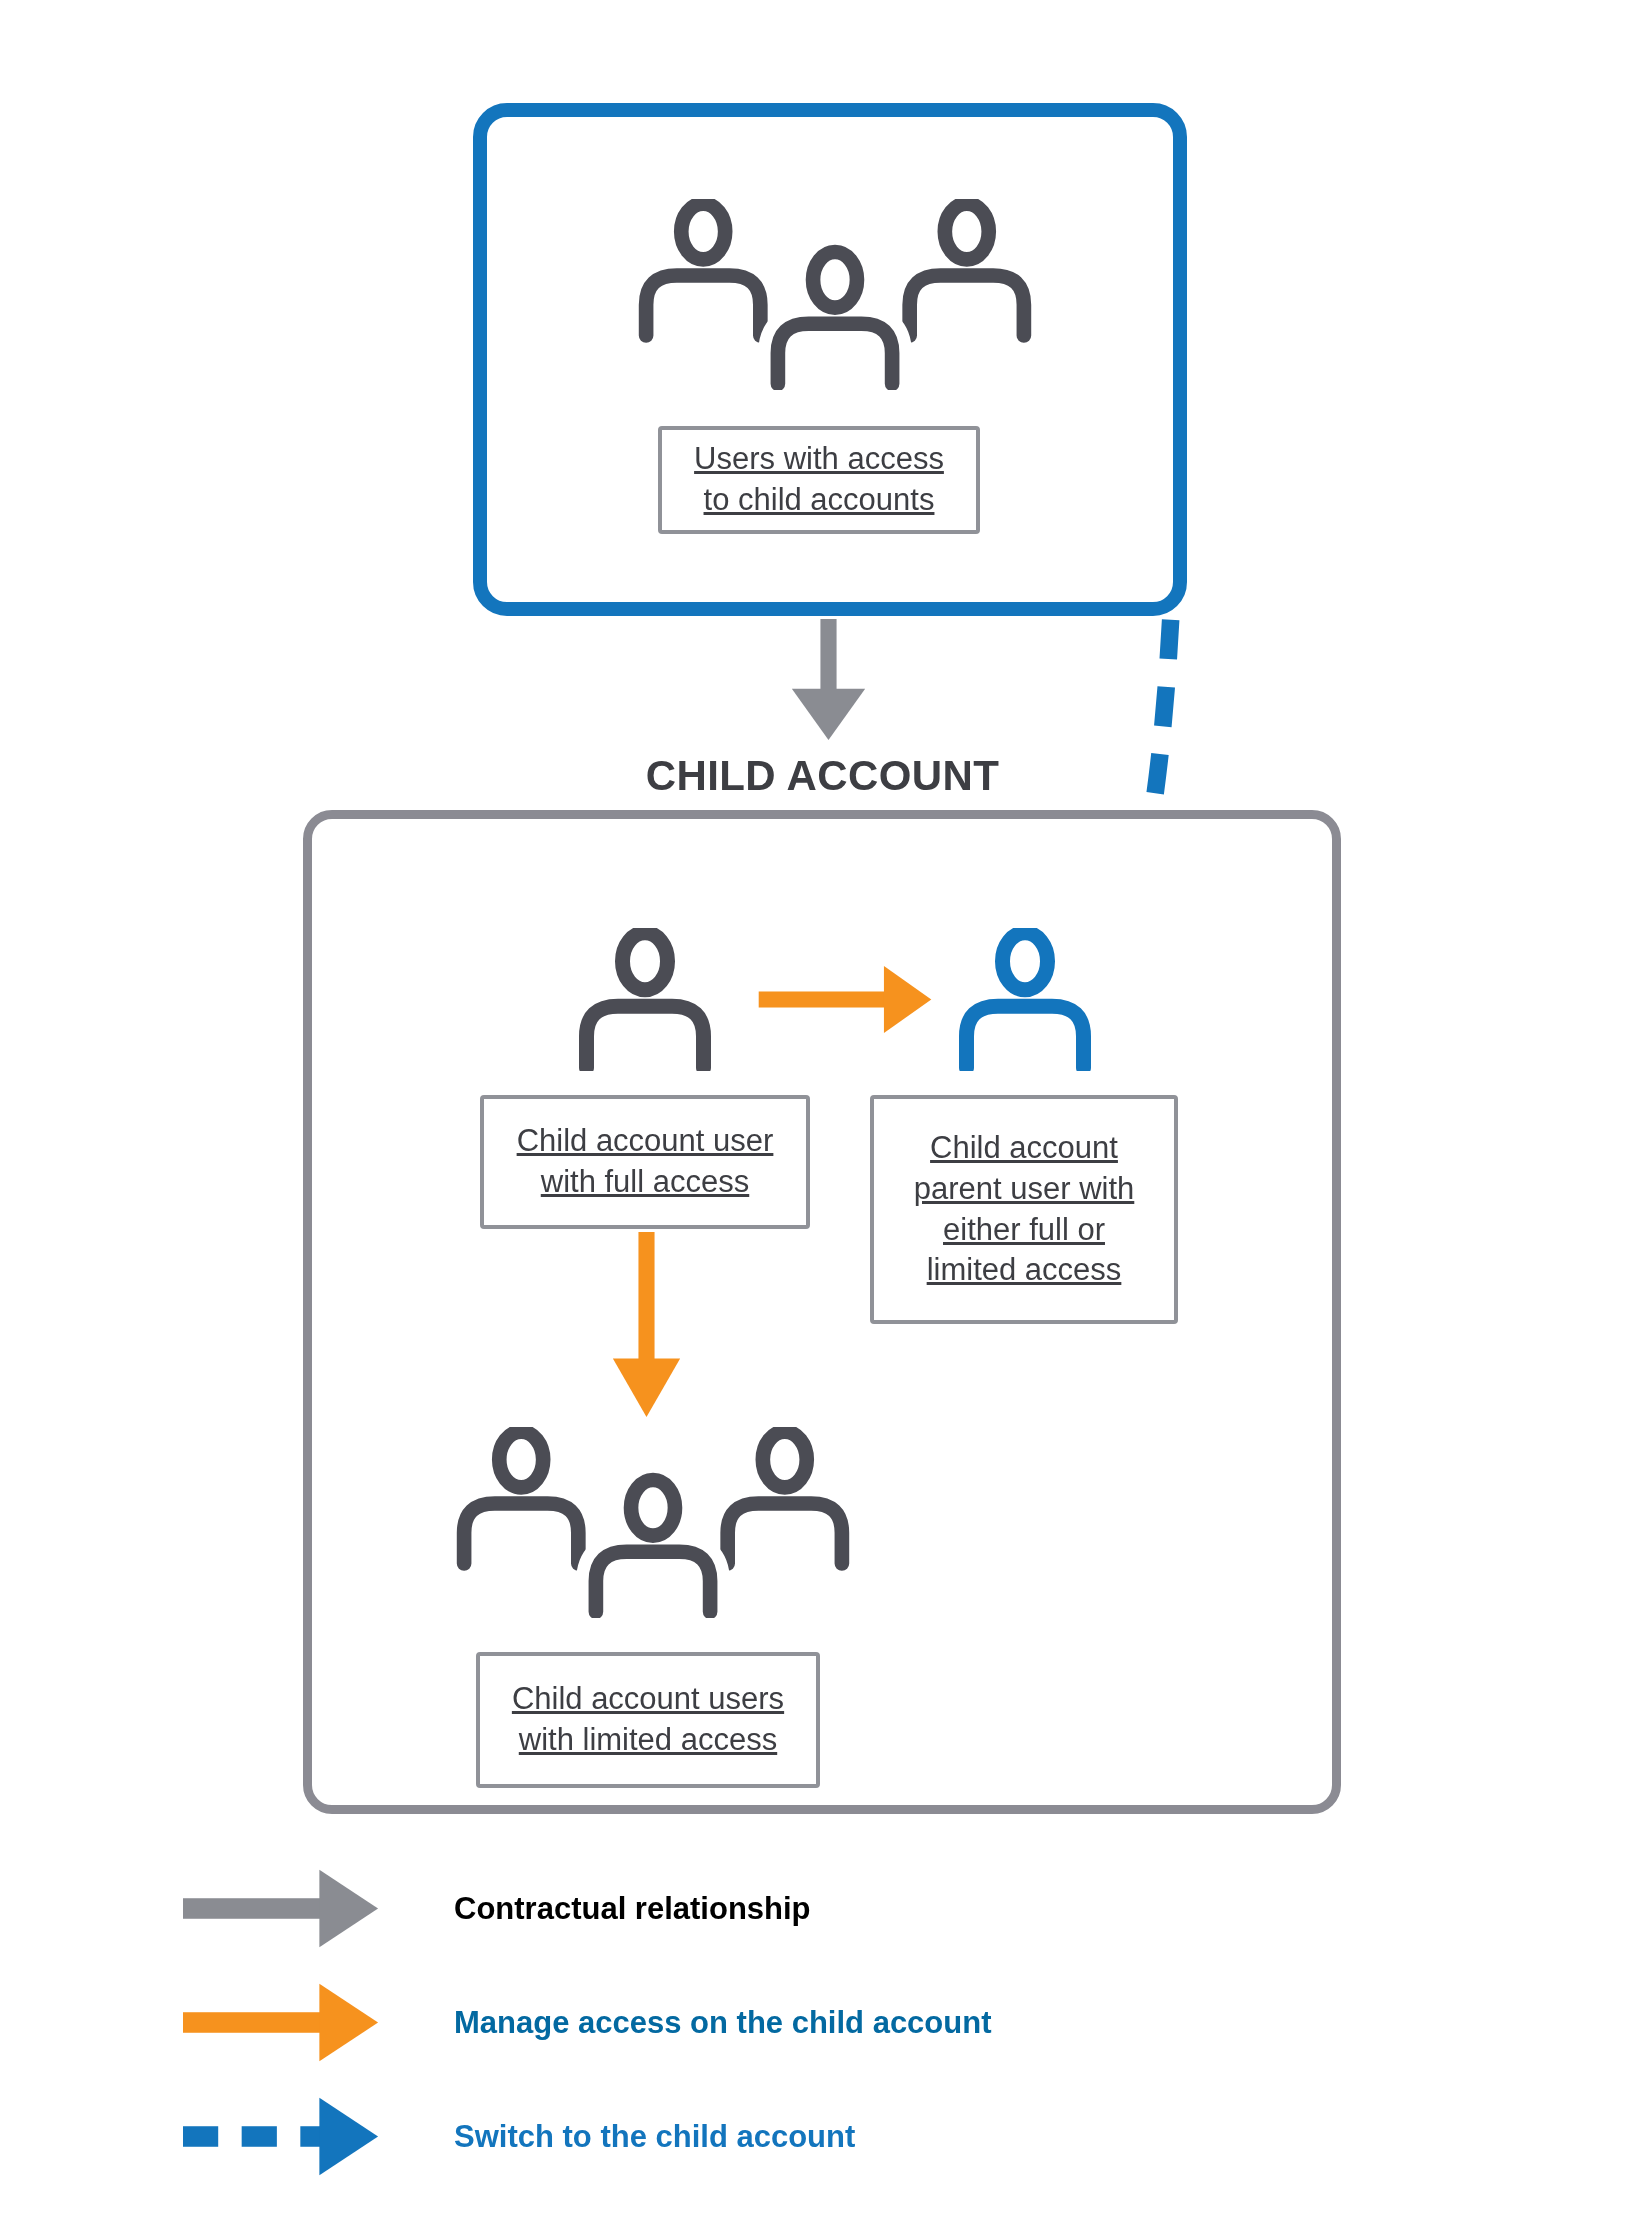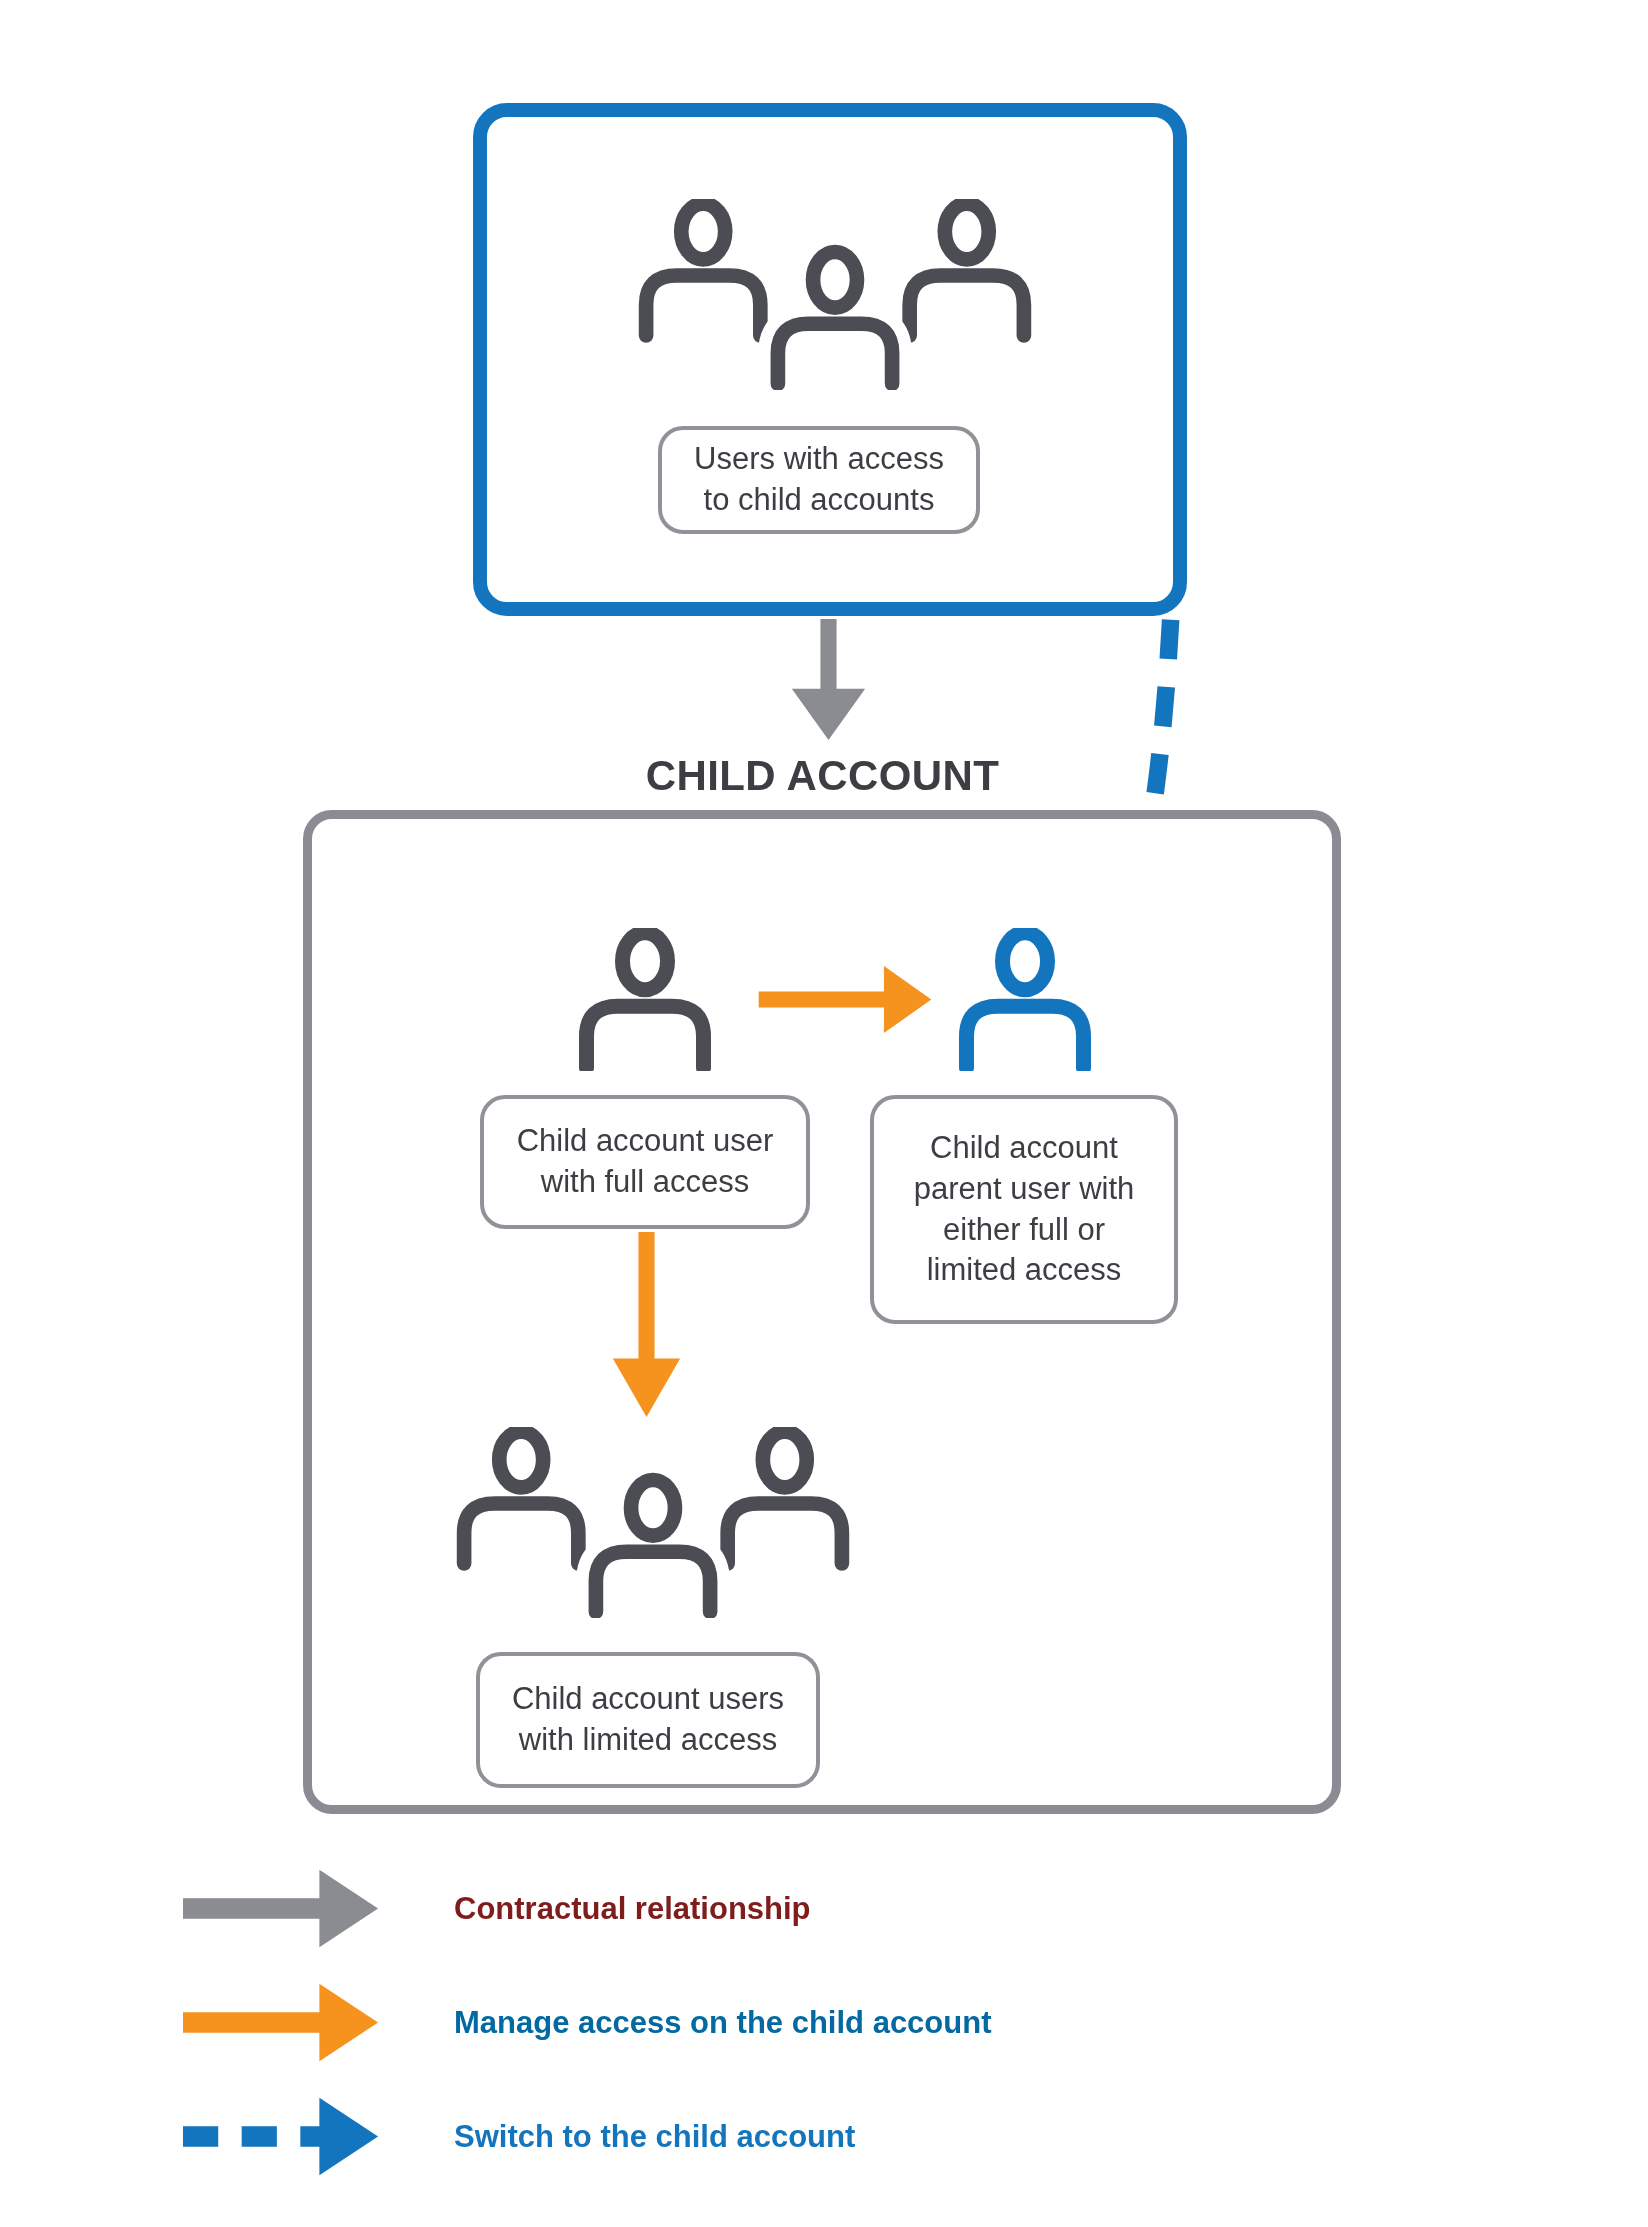--- a/index.html
+++ b/index.html
@@ -32,46 +32,47 @@
   }
   .child-box{
     left:303px; top:810px; width:1038px; height:1004px;
     border:9.5px solid #8b8b93;
     border-radius:29px;
   }
   .label-box{
     position:absolute;
     box-sizing:border-box;
     border:4.4px solid #909298;
-    border-radius:25px;
+    border-radius:4px;
     background:#ffffff;
     display:flex;
     align-items:center;
     justify-content:center;
     text-align:center;
     font-size:31px;
     line-height:1.32;
     color:#3d3e43;
     white-space:pre-line;
     padding:7.3px 14.7px;
+    text-decoration:underline;
   }
   .legend-row{
     position:absolute;
     left:183px;
     height:81px;
     display:flex;
     align-items:center;
   }
   .legend-label{
     margin-left:73px;
     font-size:31px;
     font-weight:bold;
     white-space:nowrap;
   }
-  .legend-gray .legend-label{color:#7f1d1d;text-align:center;}
+  .legend-gray .legend-label{color:#000000;text-align:center;}
   .legend-orange .legend-label{color:#0369a1;}
   .legend-blue .legend-label{color:#1375bd;}
   svg{display:block;}
 </style>
 </head>
 <body>
 
 <svg width="0" height="0" style="position:absolute" aria-hidden="true">
   <defs>
     <g id="person" fill="none" stroke-linecap="round" stroke-linejoin="round">

